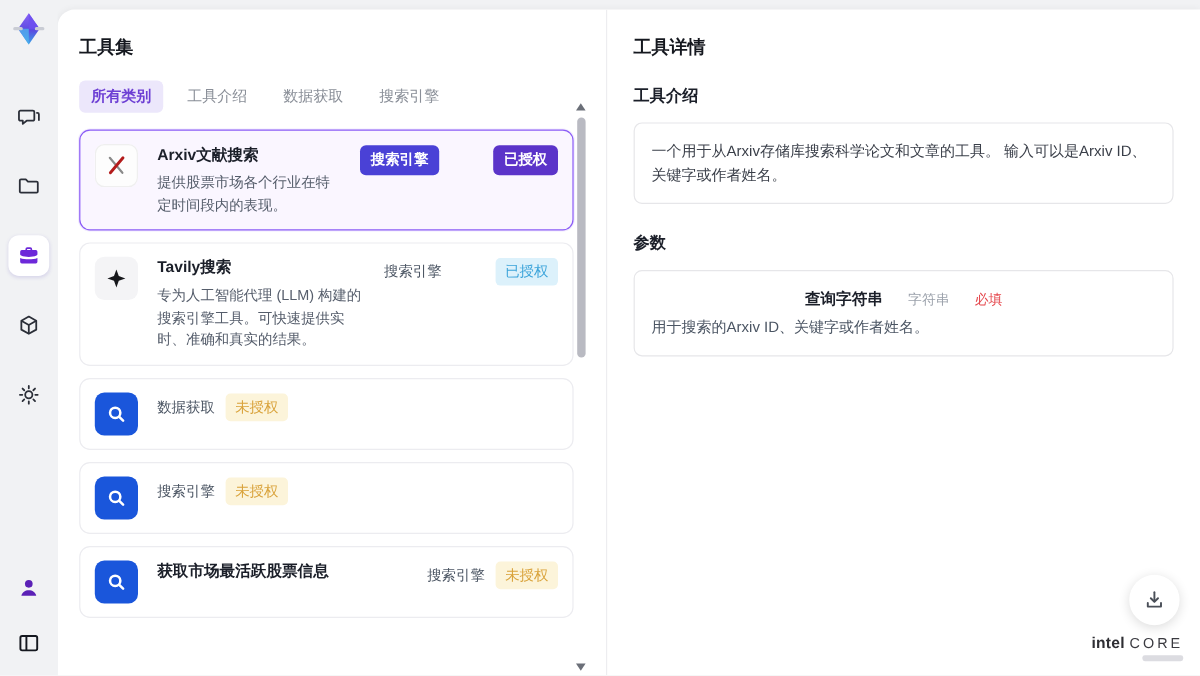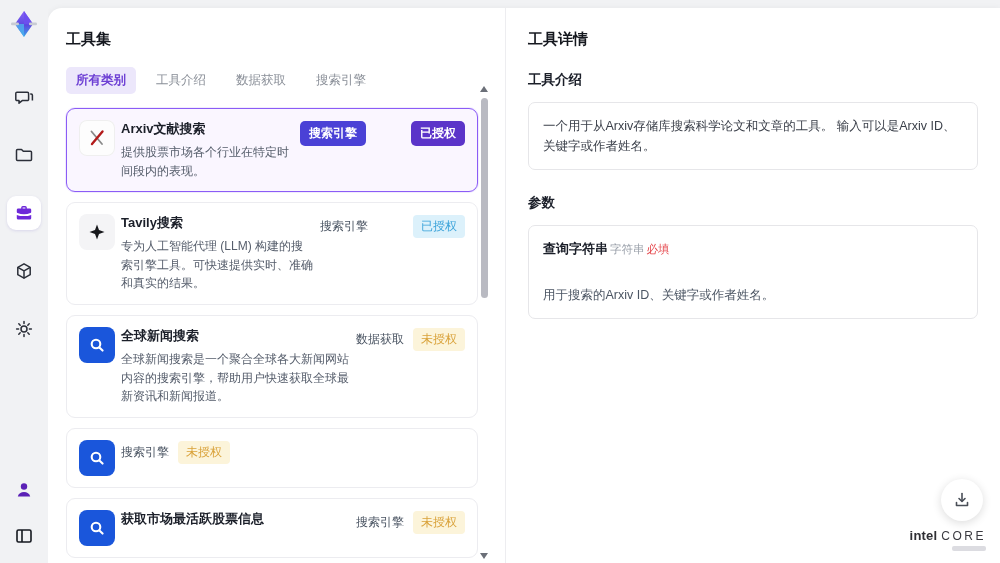--- a/index.html
+++ b/index.html
@@ -37,21 +37,21 @@
     display:flex;overflow:hidden;
   }
   
   .list-panel{width:457px;padding:18px 0 0 18px;position:relative;flex-shrink:0;}
   .panel-title{font-size:15px;font-weight:bold;color:#15181f;margin:4px 0 18px;}
   .tabs{display:flex;gap:10px;align-items:flex-start;margin-bottom:14px;}
   .tab{font-size:12.5px;color:#8a8f98;padding:5px 10px;border-radius:5px;cursor:pointer;white-space:nowrap;}
   .tab.active{background:#ece7fb;color:#6d3fd4;font-weight:bold;}
   .tool-list{width:412px;}
   .tool-card{
-    display:flex;gap:6px;align-items:flex-start;
+    display:flex;gap:16px;align-items:flex-start;
     border:1px solid #ececf0;border-radius:9px;background:#fff;
     padding:11px 12px;margin-bottom:10px;cursor:pointer;
   }
   .tool-card.selected{
     border:1.5px solid var(--sel-border);
     background:#faf6ff;
     box-shadow:0 0 0 1px rgba(139,92,246,.12);
   }
   .tool-icon{
     width:36px;height:36px;border-radius:8px;flex-shrink:0;
@@ -82,25 +82,25 @@
   .scroll-thumb{width:7px;border-radius:4px;background:#b9bac2;height:200px;margin:6px auto 0;cursor:pointer;}
   
   .detail-panel{flex:1;border-left:1px solid #ededf0;padding:18px 22px;position:relative;}
   .detail-title{font-size:15px;font-weight:bold;color:#15181f;margin:4px 0 22px;}
   .section-h{font-size:13.5px;font-weight:bold;color:#1b1f29;margin-bottom:13px;}
   .detail-box{
     border:1px solid #e6e6e9;border-radius:7px;background:#fff;
     padding:13px 14px;font-size:12.5px;color:#3a3f49;line-height:1.6;
   }
   .params-h{margin-top:24px;}
-  .param-head{display:flex;align-items:baseline;gap:2px;}
+  .param-head{display:flex;align-items:baseline;gap:21px;justify-content:center;}
   .param-name{font-size:13px;font-weight:bold;color:#1b1f29;}
   .param-type{font-size:11.5px;color:#9aa0aa;}
   .param-req{font-size:11.5px;color:#e5484d;}
-  .param-desc{margin-top:25px;font-size:12.5px;color:#4b5563;}
+  .param-desc{margin-top:3px;font-size:12.5px;color:#4b5563;}
   
   .fab{
     position:absolute;right:17px;bottom:42px;width:42px;height:42px;border-radius:50%;
     background:#fff;box-shadow:0 2px 10px rgba(0,0,0,.14);
     display:flex;align-items:center;justify-content:center;cursor:pointer;z-index:5;
   }
   .intel{position:absolute;right:14px;bottom:12px;text-align:right;z-index:5;}
   .intel .line1{font-size:13px;color:#2e2e33;white-space:nowrap;}
   .intel .i-word{font-weight:bold;letter-spacing:.2px;}
   .intel .c-word{letter-spacing:2.5px;margin-left:4px;font-size:12px;color:#3a3a40;text-transform:uppercase;}
@@ -219,24 +219,20 @@
         </div>
       </div>
 
       <div class="tool-card">
         <div class="tool-icon blue">
           <svg width="20" height="20" viewBox="0 0 20 20" fill="none" stroke="#fff" stroke-width="2.1" stroke-linecap="round">
             <circle cx="9" cy="9" r="4.3"></circle>
               <path d="M12.4 12.4 15.6 15.6"></path>
           </svg>
         </div>
-        <div class="tool-main">
-          <div class="tool-title">全球新闻搜索</div>
-          <div class="tool-desc">全球新闻搜索是一个聚合全球各大新闻网站内容的搜索引擎，帮助用户快速获取全球最新资讯和新闻报道。</div>
-        </div>
         <div class="tool-badges">
           <span class="cat-badge">数据获取</span>
           <span class="status-badge no">未授权</span>
         </div>
       </div>
 
       <div class="tool-card">
         <div class="tool-icon blue">
           <svg width="20" height="20" viewBox="0 0 20 20" fill="none" stroke="#fff" stroke-width="2.1" stroke-linecap="round">
             <circle cx="9" cy="9" r="4.3"></circle>

